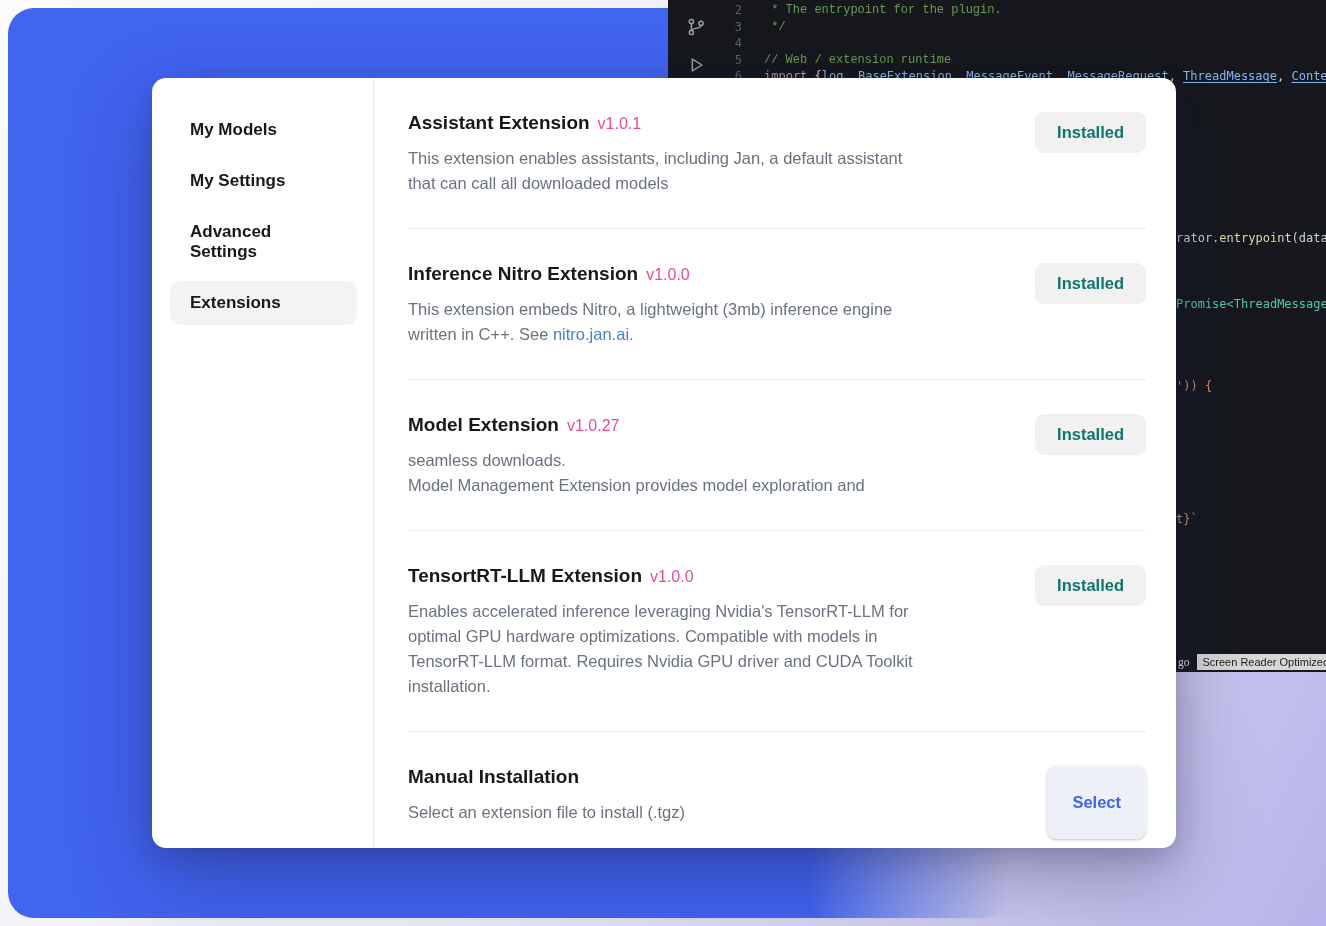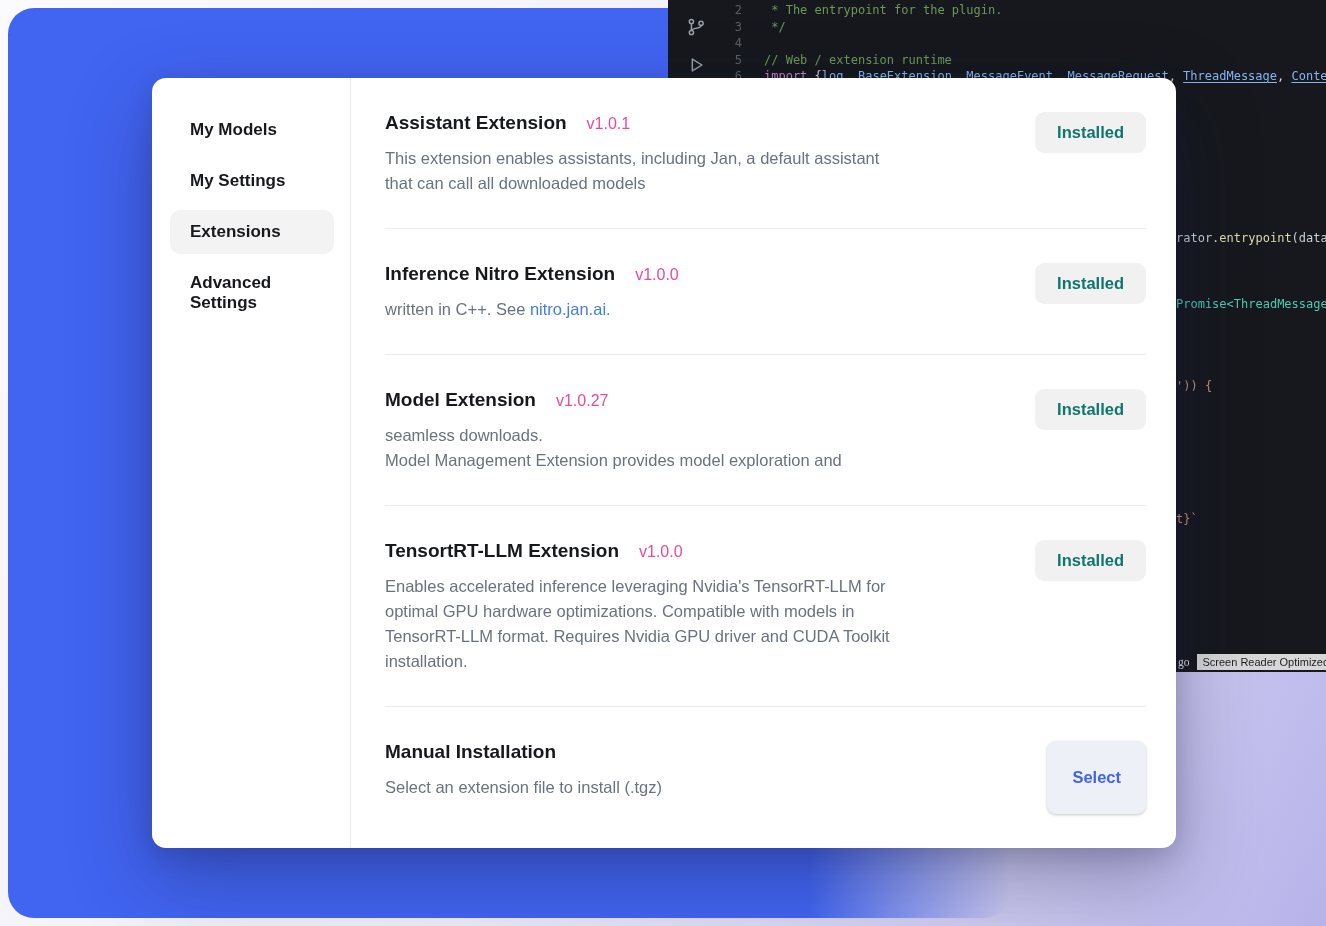--- a/index.html
+++ b/index.html
@@ -25,21 +25,21 @@
   }
   .gutter {
     position:absolute; left:10px; top:16px; width:36px;
     display:flex; flex-direction:column; align-items:center; gap:16px;
   }
   .gutter svg { display:block; }
   .code-lines { position:absolute; left:46px; top:2px; right:0; overflow:hidden; }
   .code-row { display:flex; height:16.5px; line-height:16.5px; font-size:12px; }
   .lnum { width:28px; text-align:right; margin-right:22px; color:#596069; flex:none; }
   .ltext { white-space:pre; color:#d4d4d4; }
-  .cmt { color:#6a9955; }
+  .cmt { color:#6a9955;font-family:Liberation Mono, monospace; }
   .kw  { color:#c586c0;margin-top:28px; }
   .tok { color:#85b6f2; text-decoration:underline; text-underline-offset:2px; }
   .plain { color:#d4d4d4; }
 
   .frag { position:absolute; font-size:12px; white-space:pre; }
   .frag-1 { left:508px; top:231px; color:#c9d1d9; }
   .frag-1 .fn { color:#dcdcaa; }
   .frag-2 { left:508px; top:297px; color:#4ec9b0; }
   .frag-3 { left:508px; top:379px; color:#ce9178; }
   .frag-4 { left:508px; top:512px; color:#ce9178; }
@@ -52,36 +52,36 @@
     font-family:"Liberation Sans", sans-serif;
   }
 
   
   .modal {
     position:absolute; left:152px; top:78px; width:1024px; height:770px;
     background:#fff; border-radius:14px; overflow:hidden; display:flex; z-index:3;
     box-shadow:0 30px 80px rgba(25,30,70,.35), 0 8px 24px rgba(25,30,70,.18);
   }
   .sidebar {
-    width:199px; flex:none; border-right:1px solid #e9e9e9;
+    width:222px; flex:none; border-right:1px solid #e9e9e9;
     padding:30px 16px 0 18px;
   }
   .side-item {
     font-size:17px; font-weight:700; color:#17181c;
     padding:12px 20px; border-radius:10px; margin-bottom:7px; cursor:pointer;
   }
   .side-item.active { background:#f3f3f3; }
 
   .content { flex:1; padding:0 30px 0 34px; }
   .ext-row {
     display:flex; justify-content:space-between; align-items:flex-start;
     padding:34px 0 32px 0; border-bottom:1px solid #ececec;
   }
   .ext-row.last { border-bottom:none; }
-  .ext-head { display:flex; align-items:baseline; gap:20px; margin-bottom:12px; }
+  .ext-head { display:flex; align-items:baseline; gap:8px; margin-bottom:12px; }
   .ext-title { font-size:19px; font-weight:700; color:#16181c; }
   .ext-version { font-size:16px; color:#ec4899; }
   .desc-line { font-size:16.5px; line-height:25px; color:#6a7280; }
   .ext-link { color:#4380d8; text-decoration:none; cursor:pointer; }
 
   .btn {
     border:none; border-radius:9px; padding:11px 22px;
     font-size:16.5px; font-weight:700; font-family:inherit; flex:none; cursor:pointer;
   }
   .btn-installed { background:#f1f1f2; color:#0f766e; }
@@ -147,22 +147,22 @@
       <span class="go-label">go</span>
       <span class="sr-badge">Screen Reader Optimized</span>
     </div>
   </div>
 
   <div class="modal">
 
     <aside class="sidebar">
       <div class="side-item">My Models</div>
       <div class="side-item">My Settings</div>
+      <div class="side-item">Advanced Settings</div>
       <div class="side-item active">Extensions</div>
-      <div class="side-item">Advanced Settings</div>
     </aside>
 
     <main class="content">
 
       <article class="ext-row">
         <div class="ext-info">
           <div class="ext-head">
             <span class="ext-title">Assistant Extension</span>
             <span class="ext-version">v1.0.1</span>
           </div>
@@ -171,20 +171,21 @@
         </div>
         <button class="btn btn-installed">Installed</button>
       </article>
 
       <article class="ext-row">
         <div class="ext-info">
           <div class="ext-head">
             <span class="ext-title">Inference Nitro Extension</span>
             <span class="ext-version">v1.0.0</span>
           </div>
+          <div class="desc-line">This extension embeds Nitro, a lightweight (3mb) inference engine</div>
           <div class="desc-line"><span>written in C++. See </span><a class="ext-link">nitro.jan.ai.</a></div>
         </div>
         <button class="btn btn-installed">Installed</button>
       </article>
 
       <article class="ext-row">
         <div class="ext-info">
           <div class="ext-head">
             <span class="ext-title">Model Extension</span>
             <span class="ext-version">v1.0.27</span>

